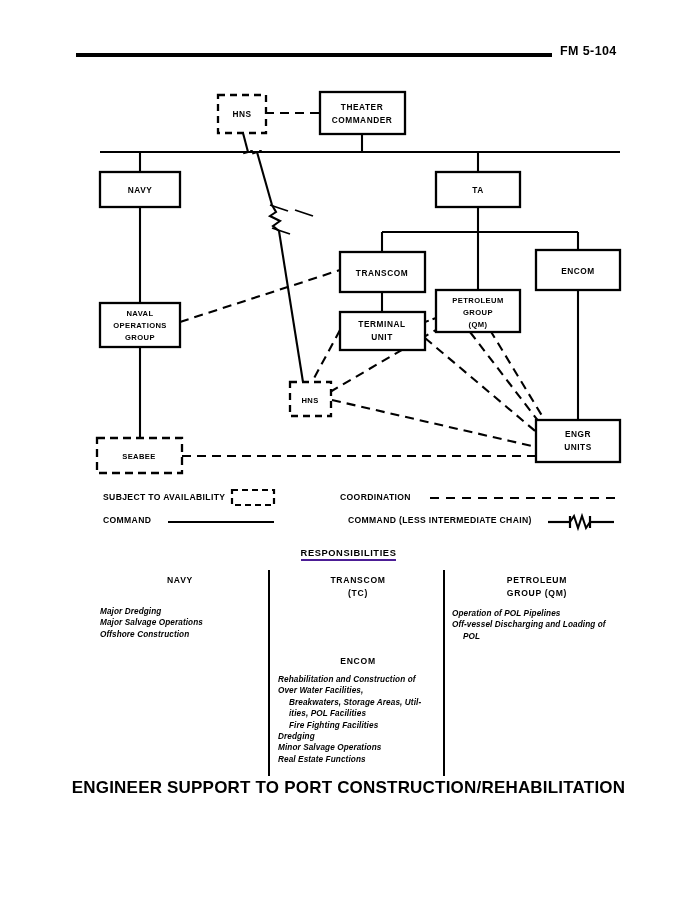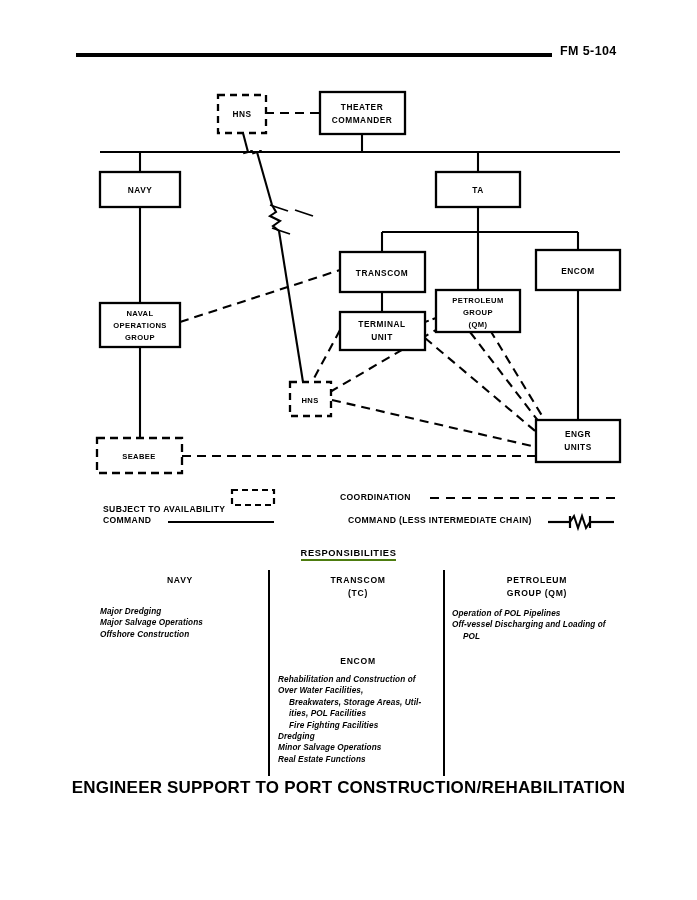--- a/index.html
+++ b/index.html
@@ -21,21 +21,21 @@
 
   
   #legend{position:absolute;left:0;top:488px;width:697px;height:52px;}
   .lg-txt{position:absolute;font-size:8.6px;font-weight:bold;letter-spacing:.35px;
           white-space:nowrap;}
 
   
   #resp{position:absolute;left:0;top:548px;width:697px;height:230px;}
   #resp-title{position:absolute;left:0;top:0;width:697px;text-align:center;
               font-size:9.3px;font-weight:bold;letter-spacing:.6px;}
-  #resp-title span{border-bottom:2px solid #4d7c0f;padding-bottom:1px;}
+  #resp-title span{border-bottom:2px solid #4c1d95;padding-bottom:1px;}
   .col-head{position:absolute;font-size:8.6px;font-weight:bold;letter-spacing:.7px;
             text-align:center;line-height:13px;}
   .col-body{position:absolute;font-size:8.2px;font-weight:bold;line-height:11.4px;
             letter-spacing:.1px;font-style:italic;}
   .col-body div.ind{padding-left:11px;}
   .divider{position:absolute;width:2px;background:#000;}
 
   #caption{position:absolute;left:0;top:778px;width:697px;text-align:center;
            font-size:17px;font-weight:bold;letter-spacing:.2px;}
   #footer{position:absolute;left:0;top:812px;width:697px;text-align:right;
@@ -176,21 +176,21 @@
     </g>
 
     <g>
       <rect x="536" y="420" width="84" height="42" fill="#fff" stroke="#000" stroke-width="2.3"></rect>
       <text class="boxlabel" x="578" y="437">ENGR</text>
       <text class="boxlabel" x="578" y="450">UNITS</text>
     </g>
   </svg>
 
   <div id="legend">
-    <div class="lg-txt" style="left:103px;top:4px;margin-top:12px;">SUBJECT TO AVAILABILITY</div>
+    <div class="lg-txt" style="left:103px;top:4px;">SUBJECT TO AVAILABILITY</div>
     <div class="lg-txt" style="left:103px;top:27px;">COMMAND</div>
     <div class="lg-txt" style="left:340px;top:4px;">COORDINATION</div>
     <div class="lg-txt" style="left:348px;top:27px;">COMMAND (LESS INTERMEDIATE CHAIN)</div>
 
     <svg style="position:absolute;left:0;top:0;width:697px;height:52px;" viewBox="0 0 697 52">
       <rect x="232" y="2" width="42" height="15" fill="#fff" stroke="#000" stroke-width="2.2" stroke-dasharray="6,4"></rect>
       <line x1="168" y1="34" x2="274" y2="34" stroke="#000" stroke-width="2.2"></line>
       <line x1="430" y1="10" x2="620" y2="10" stroke="#000" stroke-width="2.2" stroke-dasharray="9,7"></line>
       <g stroke="#000" fill="none">
         <line x1="548" y1="34" x2="570" y2="34" stroke-width="2.2"></line>

